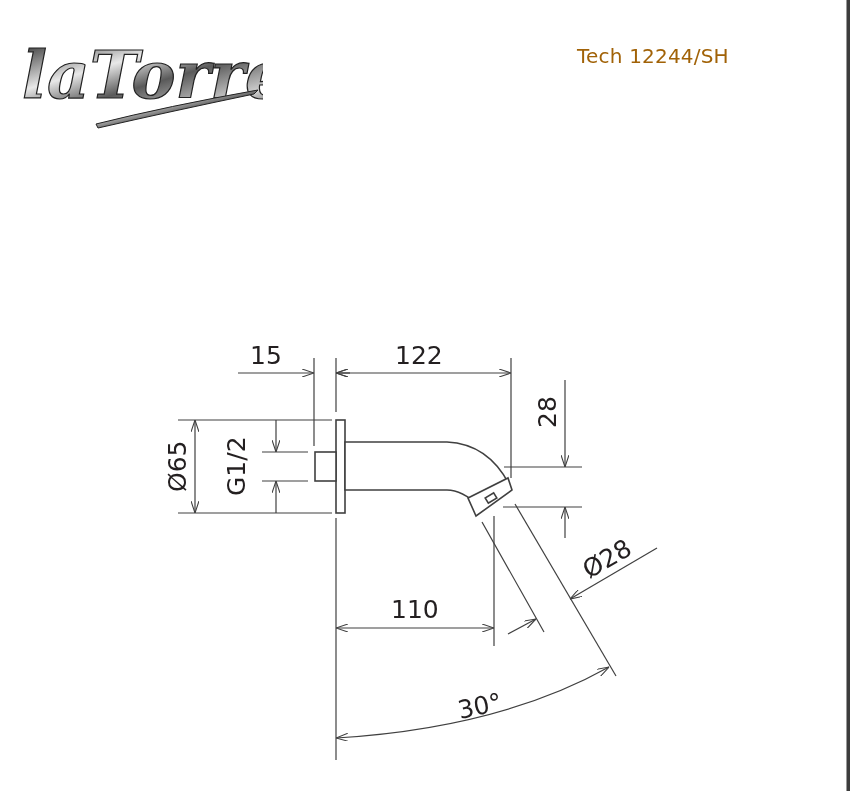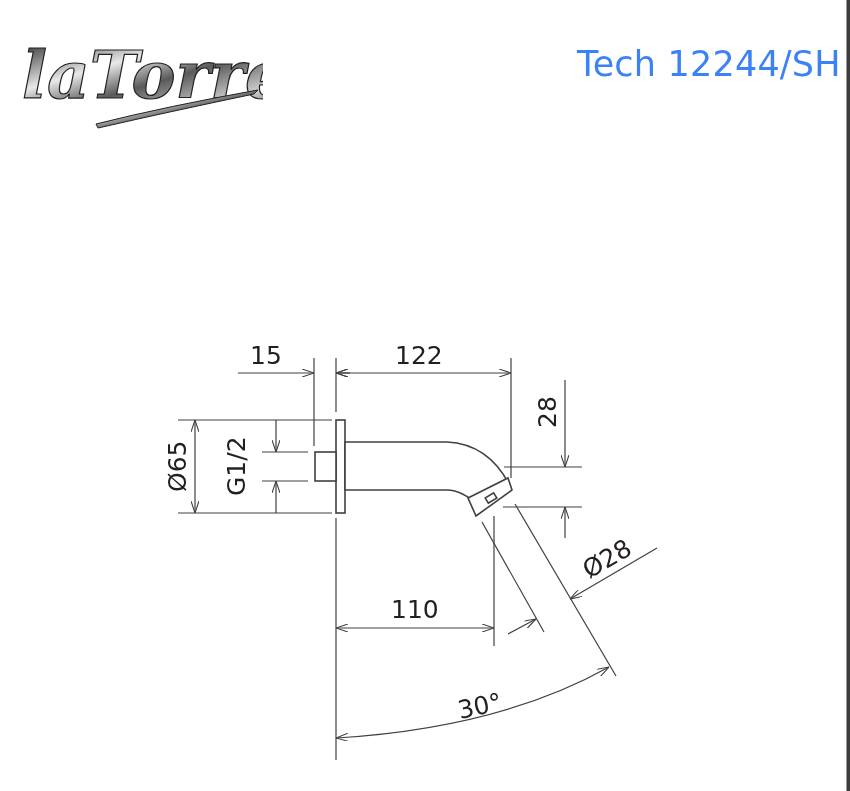--- a/index.html
+++ b/index.html
@@ -1,18 +1,18 @@
 <!DOCTYPE html>
 <html><head>
 <meta charset="utf-8">
 <style>
   html, body { margin:0; padding:0; background:#ffffff; }
   body { width:850px; height:791px; position:relative; overflow:hidden; font-family:"DejaVu Sans", sans-serif; }
   .logo { position:absolute; left:18px; top:18px; width:245px; height:112px; }
-  .title { position:absolute; left:577px; top:44px; font-family:"DejaVu Sans", sans-serif; font-size:35px; color:#3b82f6; letter-spacing:0.2px; }
+  .title { position:absolute; left:577px; top:44px; font-family:"DejaVu Sans", sans-serif; font-size:20px; color:#a16207; letter-spacing:0.2px; }
   .right-border { position:absolute; left:847px; top:0; width:3px; height:791px; background:#3c3c3c; }
   .right-border-light { position:absolute; left:846px; top:0; width:1px; height:791px; background:#9a9a9a; }
   .drawing { position:absolute; left:0; top:0; width:850px; height:791px; }
   .dim { font-family:"DejaVu Sans", sans-serif; font-size:25px; fill:#231f20; }
   .ln { stroke:#404040; stroke-width:1.2; fill:none; }
   .part { stroke:#404040; stroke-width:1.6; fill:#ffffff; }
 </style>
 </head>
 <body>
 

